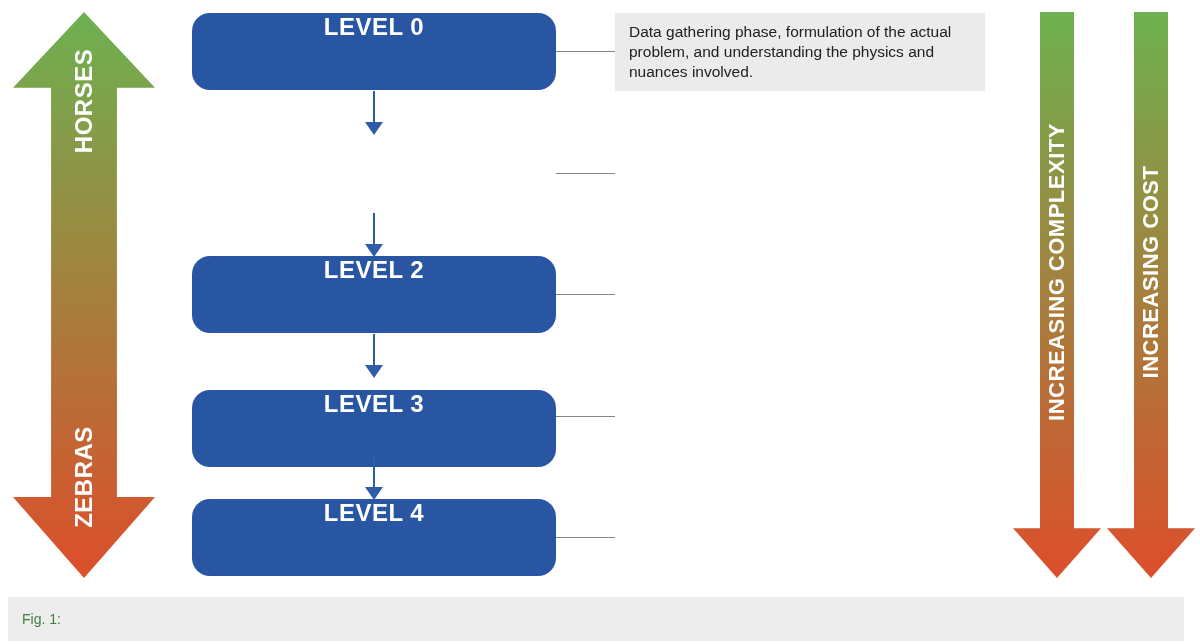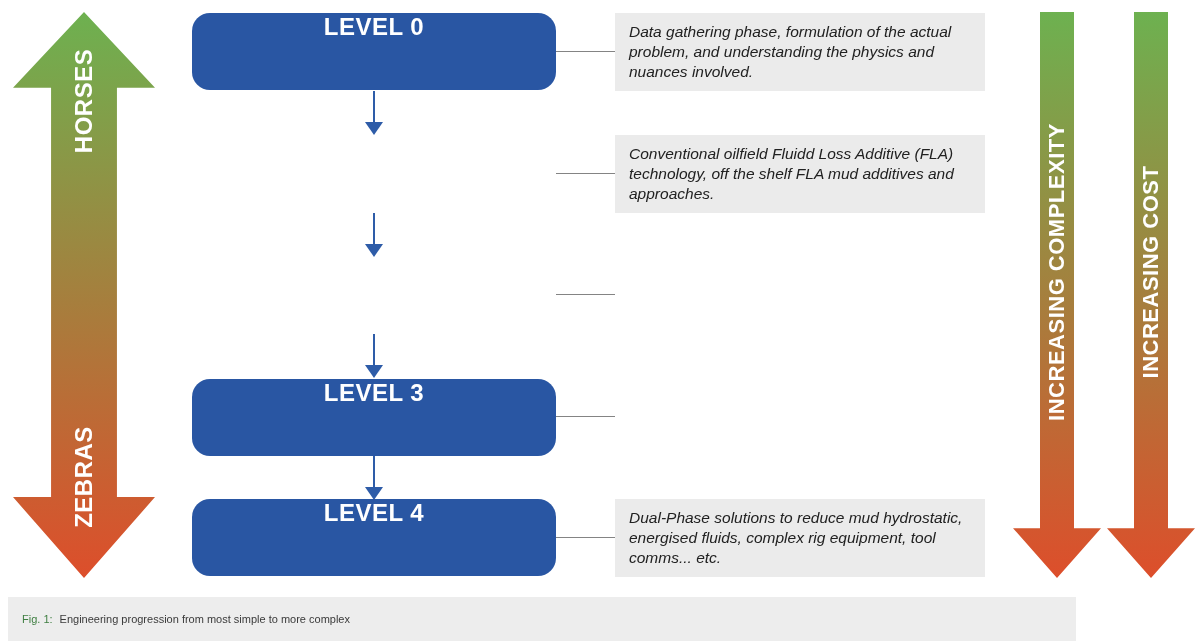--- a/index.html
+++ b/index.html
@@ -35,45 +35,45 @@
     position:absolute;left:192px;width:364px;height:77px;border-radius:18px;
     background:var(--box_blue,#2956a3);
     display:flex;align-items:flex-start;justify-content:center;
   }
   .level-box span{
     color:#fff;font-weight:bold;font-size:24px;letter-spacing:0.5px;
   }
   
   .desc-block{
     position:absolute;left:615px;width:370px;height:78px;
-    background:var(--desc_bg,#ebebeb);box-sizing:border-box;padding:9px 14px;font-style:italic;
+    background:var(--desc_bg,#ebebeb);box-sizing:border-box;padding:9px 14px;
   }
   .desc-block p{
     margin:0;font-size:15.5px;line-height:20px;color:var(--text_dark,#212121);
   }
   
   .h-connector{
     position:absolute;left:556px;width:59px;height:0;
     border-top:1.5px solid var(--connector_gray,#848484);
   }
   .flow-arrow{
     position:absolute;left:374px;transform:translateX(-50%);
     display:flex;flex-direction:column;align-items:center;width:20px;
   }
   .flow-arrow .stem{width:2px;height:31px;background:var(--flow_blue,#2e5ca8);}
   .flow-arrow .head{
     width:0;height:0;border-left:9px solid transparent;border-right:9px solid transparent;
     border-top:13px solid var(--flow_blue,#2e5ca8);
   }
   
   .caption-bar{
-    position:absolute;left:8px;top:597px;width:1068px;height:44px;
+    position:absolute;left:8px;top:597px;width:1176px;height:44px;
     background:var(--caption_bg,#ededed);
     display:flex;align-items:center;padding-left:14px;box-sizing:border-box;
-    font-size:11px;color:#3a3a3a;
+    font-size:14px;color:#3a3a3a;
   }
   .caption-bar .fig-label{color:var(--caption_green,#3e7e41);margin-right:7px;}
 </style>
 </head>
 <body>
 
 <div class="canvas">
 
   <div class="grad-arrow double-arrow">
     <span class="v-label top-word">HORSES</span>
@@ -86,56 +86,52 @@
   <div class="h-connector" style="top:51px"></div>
   <div class="desc-block" style="top:13px">
     <p>Data gathering phase, formulation of the actual problem, and understanding the physics and nuances involved.</p>
   </div>
   <div class="flow-arrow" style="top:91px">
     <div class="stem"></div>
     <div class="head"></div>
   </div>
 
   <div class="h-connector" style="top:173px"></div>
-  <div class="desc-block" style="top:135px">
-    <p>Conventional oilfield Fluidd Loss Additive (FLA) technology, off the shelf FLA mud additives and approaches.</p>
-  </div>
   <div class="flow-arrow" style="top:213px">
     <div class="stem"></div>
     <div class="head"></div>
   </div>
 
+  <div class="level-box" style="top:256px">
+    <span>LEVEL 2</span>
+  </div>
   <div class="h-connector" style="top:294px"></div>
   <div class="flow-arrow" style="top:334px">
     <div class="stem"></div>
     <div class="head"></div>
   </div>
 
-  <div class="level-box" style="top:379px">
+  <div class="level-box" style="top:390px">
     <span>LEVEL 3</span>
   </div>
   <div class="h-connector" style="top:416px"></div>
   <div class="flow-arrow" style="top:456px">
     <div class="stem"></div>
     <div class="head"></div>
   </div>
 
   <div class="level-box" style="top:499px">
     <span>LEVEL 4</span>
   </div>
   <div class="h-connector" style="top:537px"></div>
-  <div class="desc-block" style="top:499px">
-    <p>Dual-Phase solutions to reduce mud hydrostatic, energised fluids, complex rig equipment, tool comms... etc.</p>
-  </div>
 
   <div class="grad-arrow down-arrow complexity">
     <span class="v-label">INCREASING COMPLEXITY</span>
   </div>
   <div class="grad-arrow down-arrow cost">
     <span class="v-label">INCREASING COST</span>
   </div>
 
   <div class="caption-bar">
     <span class="fig-label">Fig. 1:</span>
-    <span>Engineering progression from most simple to more complex</span>
   </div>
 
 </div>
 
 </body></html>

